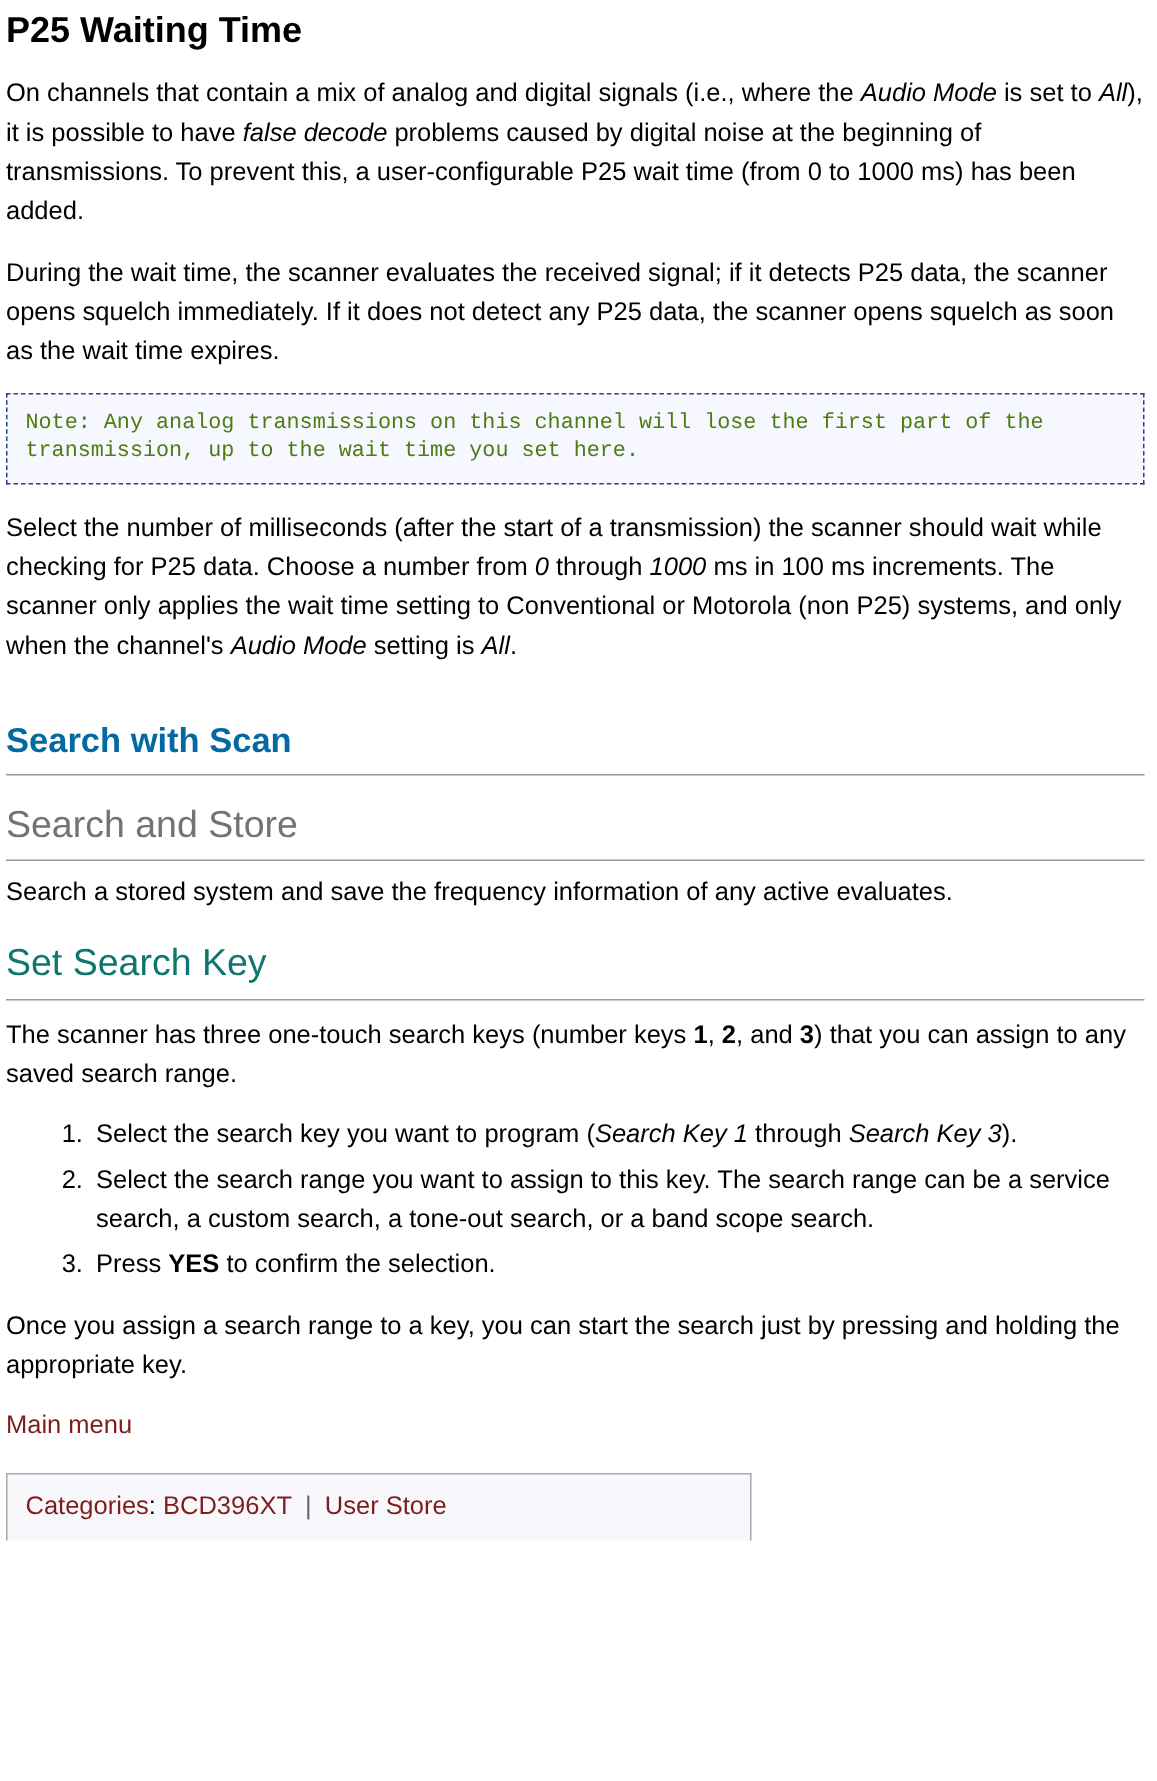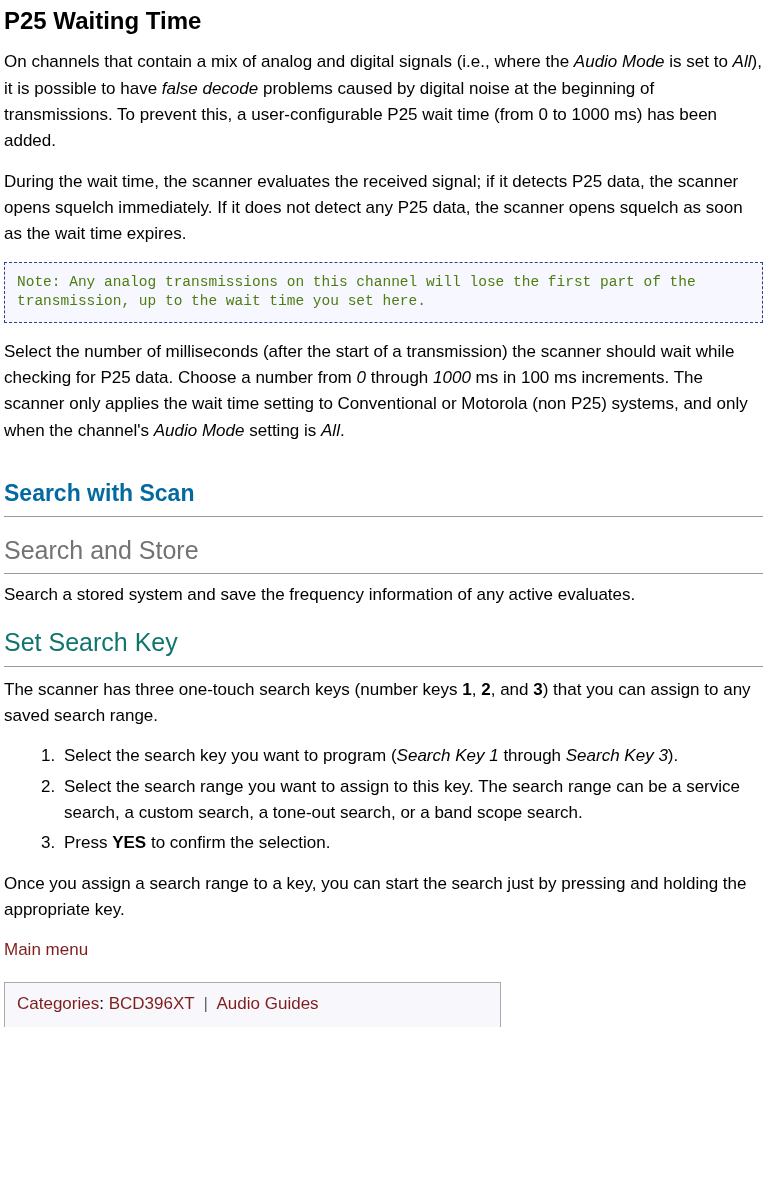--- a/index.html
+++ b/index.html
@@ -106,14 +106,14 @@
   <li>
     <span>Press </span><b>YES</b><span> to confirm the selection.</span>
   </li>
 </ol>
 
 <p>Once you assign a search range to a key, you can start the search just by pressing and holding the appropriate key.</p>
 
 <p><span class="link">Main menu</span></p>
 
 <div class="cat-box">
-  <span class="link">Categories</span><span>: </span><span class="link">BCD396XT</span><span class="sep"> | </span><span class="link">Audio Guides</span>
+  <span class="link">Categories</span><span>: </span><span class="link">BCD396XT</span><span class="sep"> | </span><span class="link">User Store</span>
 </div>
 
 </body></html>

